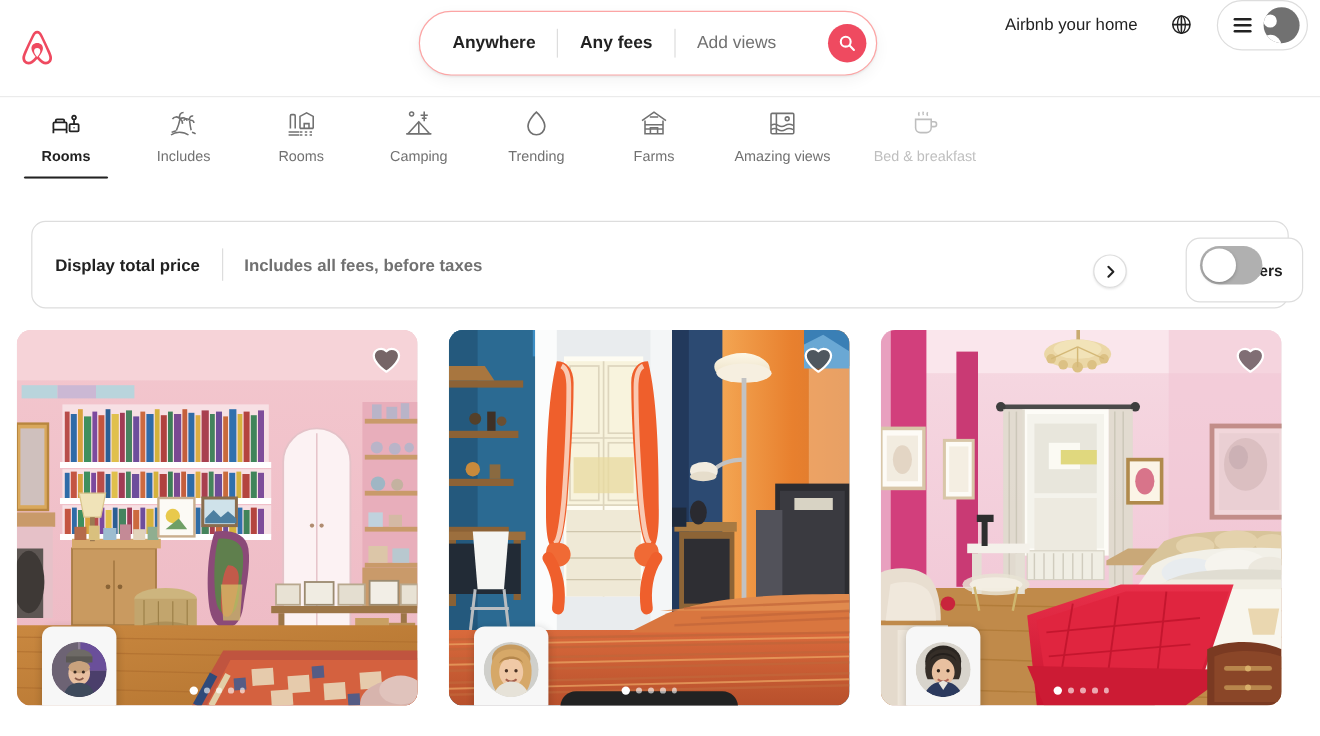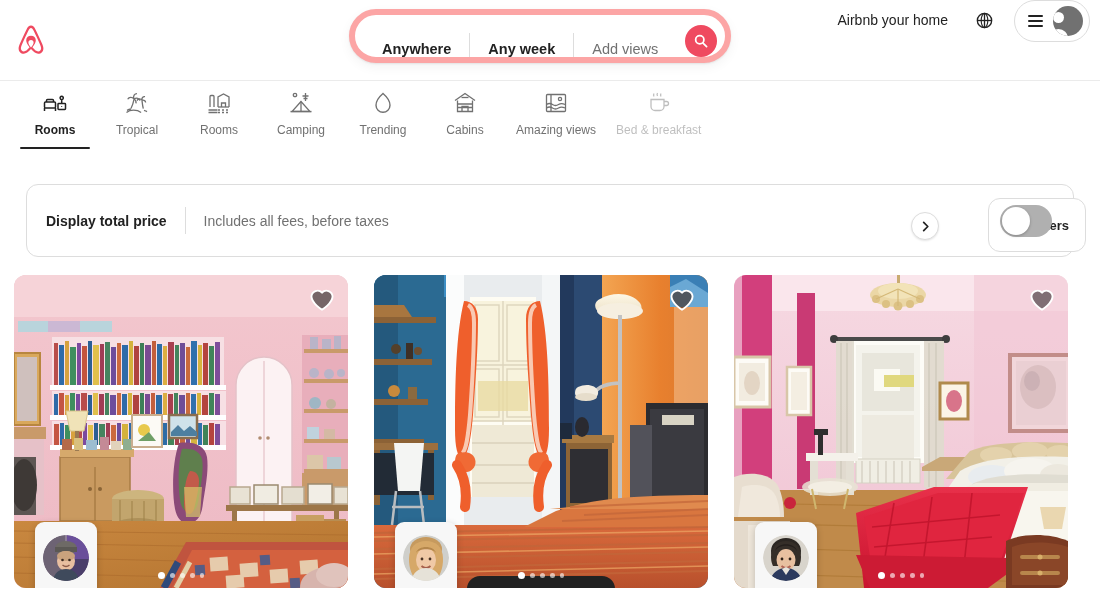--- a/index.html
+++ b/index.html
@@ -35,26 +35,26 @@
     cursor: pointer;
   }
   .logo svg { display: block; }
 
   .search-pill {
     position: absolute;
     left: 349px;
     top: 9px;
     width: 382px;
     height: 54px;
-    border: 6px solid #fca5a5;
+    border: 1px solid #fca5a5;
     border-radius: 27px;
     background: #fff;
     box-shadow: 0 1px 2px rgba(0,0,0,0.08), 0 4px 12px rgba(0,0,0,0.05);
     display: flex;
-    align-items: flex-end;
+    align-items: center;
     padding: 0 8px 0 0;
   }
   .search-seg {
     font-size: 14.5px;
     font-weight: bold;
     color: #222;
     padding: 0 18px;
     cursor: pointer;
     white-space: nowrap;
   }
@@ -155,21 +155,21 @@
   .catbar {
     position: relative;
     height: 103px;
     display: flex;
     align-items: flex-start;
     padding: 0 14px;
   }
   .cats {
     display: flex;
     align-items: flex-start;
-    gap: 0px;
+    gap: 16px;
     overflow: hidden;
     flex: 1 1 auto;
     padding-top: 10px;
   }
   .cat {
     display: flex;
     flex-direction: column;
     align-items: center;
     gap: 8px;
     padding: 0 10px 12px 10px;
@@ -262,20 +262,21 @@
   .pb-divider {
     width: 1px;
     height: 27px;
     background: #dddddd;
     margin: 0 18px;
   }
   .pb-sub {
     font-size: 14px;
     color: #717171;
     white-space: nowrap;
+    font-weight: bold;
   }
   .toggle {
     margin-left: auto;
     width: 52px;
     height: 32px;
     border-radius: 16px;
     background: #b0b0b0;
     position: relative;
     cursor: pointer;
     flex: 0 0 auto;
@@ -382,21 +383,21 @@
 
   <div class="logo">
     <svg width="32" height="34" viewBox="0 0 32 34" aria-hidden="true">
       <path d="M16 2.6c2 0 3.3 1.4 4.6 4.1 1.8 3.7 4.4 9.3 6.2 13.3 1.2 2.7 1.6 4.2 1.6 5.4 0 3.1-2.2 5.3-5.2 5.3-2.3 0-4.4-1.4-7.2-4.6-2.8 3.2-4.9 4.6-7.2 4.6-3 0-5.2-2.2-5.2-5.3 0-1.2.4-2.7 1.6-5.4 1.8-4 4.4-9.6 6.2-13.3C12.7 4 14 2.6 16 2.6zm0 2.3c-1 0-1.8.9-2.8 3-1.7 3.5-4.3 9.1-6 13-1 2.3-1.3 3.5-1.3 4.4 0 1.9 1.2 3.1 3 3.1 1.6 0 3.3-1.2 5.7-4.1-2.3-2.9-3.4-5-3.4-7 0-2.6 1.9-4.5 4.8-4.5s4.8 1.9 4.8 4.5c0 2-1.1 4.1-3.4 7 2.4 2.9 4.1 4.1 5.7 4.1 1.8 0 3-1.2 3-3.1 0-.9-.3-2.1-1.3-4.4-1.7-3.9-4.3-9.5-6-13-1-2.1-1.8-3-2.8-3zm0 12.2c-1.6 0-2.6 1-2.6 2.4 0 1.3.8 2.9 2.6 5.1 1.8-2.2 2.6-3.8 2.6-5.1 0-1.4-1-2.4-2.6-2.4z" fill="#ef4a60"></path>
     </svg>
   </div>
 
   <div class="search-pill">
     <div class="search-seg first">Anywhere</div>
     <div class="search-divider"></div>
-    <div class="search-seg">Any week</div>
+    <div class="search-seg">Any fees</div>
     <div class="search-divider"></div>
     <div class="search-seg placeholder">Add views</div>
     <div class="search-btn">
       <svg width="14" height="14" viewBox="0 0 16 16" aria-hidden="true">
         <circle cx="6.6" cy="6.6" r="4.7" fill="none" stroke="#fff" stroke-width="2"></circle>
         <line x1="10.3" y1="10.3" x2="14.4" y2="14.4" stroke="#fff" stroke-width="2" stroke-linecap="round"></line>
       </svg>
     </div>
   </div>
 
@@ -444,21 +445,21 @@
     <div class="cat">
       <div class="cat-icon">
         <svg width="24" height="24" viewBox="0 0 24 24" fill="none" stroke="currentColor" stroke-width="1.3">
           <path d="M9 8c-2-2.3-5-2-6.3.3M9 8c-1.3-3 .6-5.3 3-5.3M9 8c2.6-1.6 5.3-.6 6 1.6M9 8c1.6 1 2.3 2.6 2 4.3"></path>
           <path d="M17 9.3c-1.6-2-4-1.6-5 .3M17 9.3c-.6-2.3 1-4 3-3.6M17 9.3c2-.6 3.6.6 3.6 2.3"></path>
           <path d="M9 8.3c-.6 3-1.6 6.3-3 9.3M17 9.6c.3 2.6.6 5.3 1.3 8"></path>
           <path d="M1.5 21.5c2-1.6 4.3-2.3 7-2.3s5.6.8 7.6 2.3" stroke-dasharray="0"></path>
           <path d="M2 19.3c1.3-.6 2.6-1 4-1.3M19 19.3c1 .3 2 .6 3 1.3"></path>
         </svg>
       </div>
-      <div class="cat-label">Tropical</div>
+      <div class="cat-label">Includes</div>
     </div>
 
     <div class="cat">
       <div class="cat-icon">
         <svg width="24" height="24" viewBox="0 0 24 24" fill="none" stroke="currentColor" stroke-width="1.3">
           <path d="M11 16V6l5.5-3L22 6v10"></path>
           <path d="M11 16h11"></path>
           <path d="M14.5 16v-4h4v4"></path>
           <path d="M3 16V5.5a1 1 0 011-1h2a1 1 0 011 1V16"></path>
           <path d="M1.5 19h9M1.5 21.5h9"></path>
@@ -494,21 +495,21 @@
     <div class="cat">
       <div class="cat-icon">
         <svg width="24" height="24" viewBox="0 0 24 24" fill="none" stroke="currentColor" stroke-width="1.3">
           <path d="M2 9.5L12 2.5l10 7"></path>
           <path d="M4.5 9.5v11h15v-11"></path>
           <path d="M4.5 13h15M4.5 16.5h15"></path>
           <path d="M9 20.5v-5h6v5"></path>
           <path d="M8.5 6.5h7"></path>
         </svg>
       </div>
-      <div class="cat-label">Cabins</div>
+      <div class="cat-label">Farms</div>
     </div>
 
     <div class="cat">
       <div class="cat-icon">
         <svg width="24" height="24" viewBox="0 0 24 24" fill="none" stroke="currentColor" stroke-width="1.3">
           <rect x="2.5" y="3.5" width="19" height="17" rx="1"></rect>
           <circle cx="16" cy="8" r="1.6"></circle>
           <path d="M2.5 13.5c2-1.3 4-1.3 6 0s4 1.3 6 0 4-1.3 6.5 0"></path>
           <path d="M2.5 17c2-1.3 4-1.3 6 0s4 1.3 6 0 4-1.3 6.5 0"></path>
           <path d="M7 3.5v17"></path>

